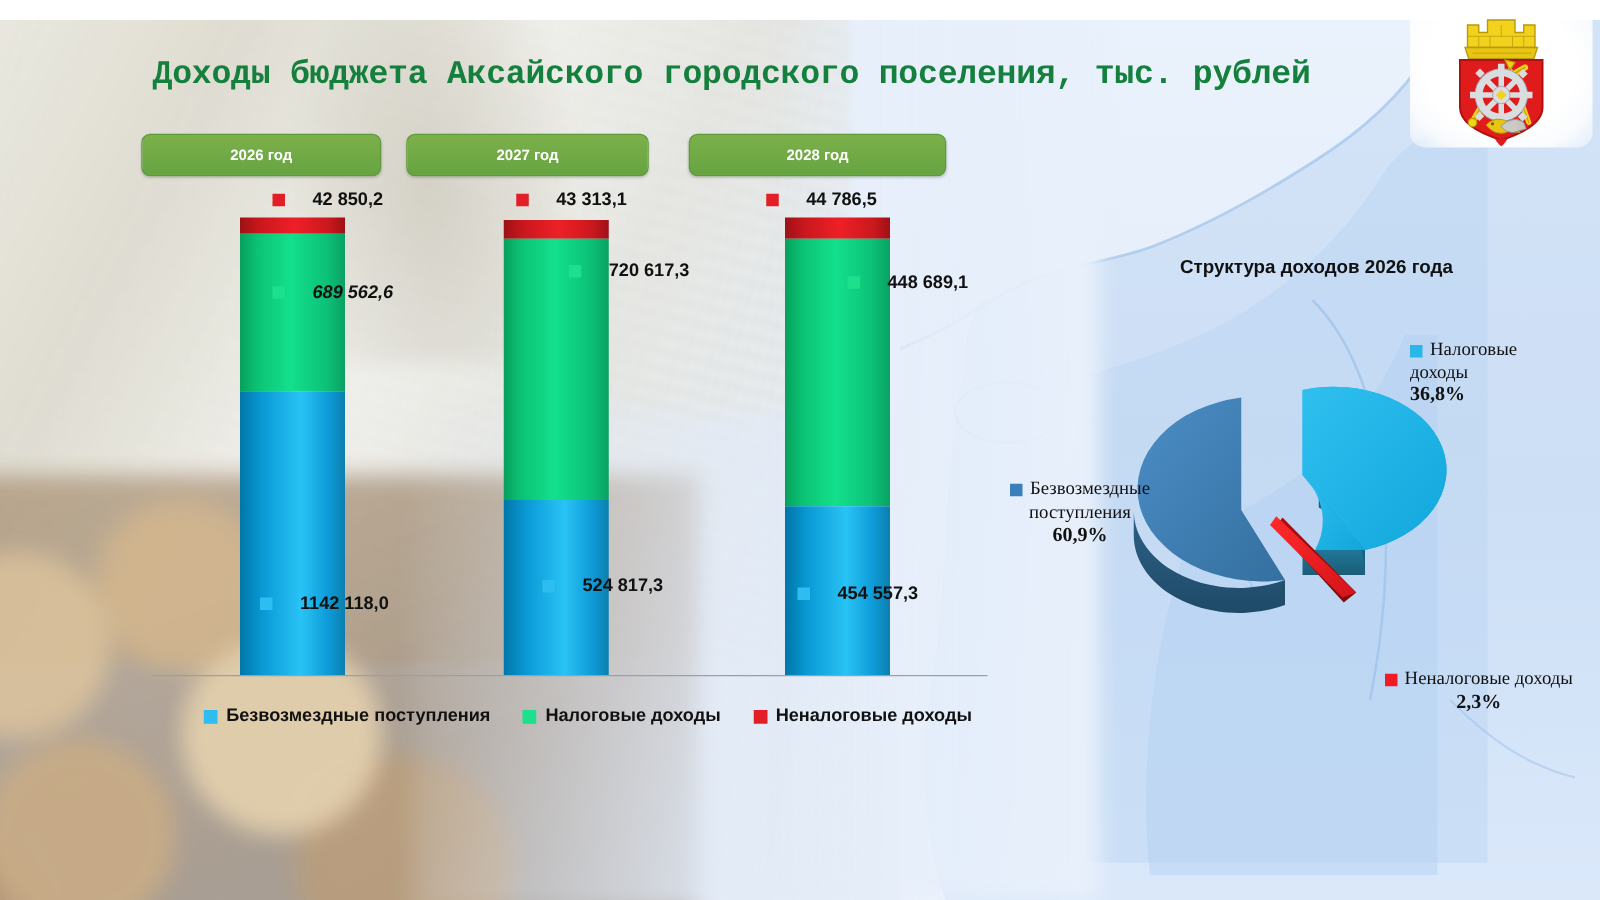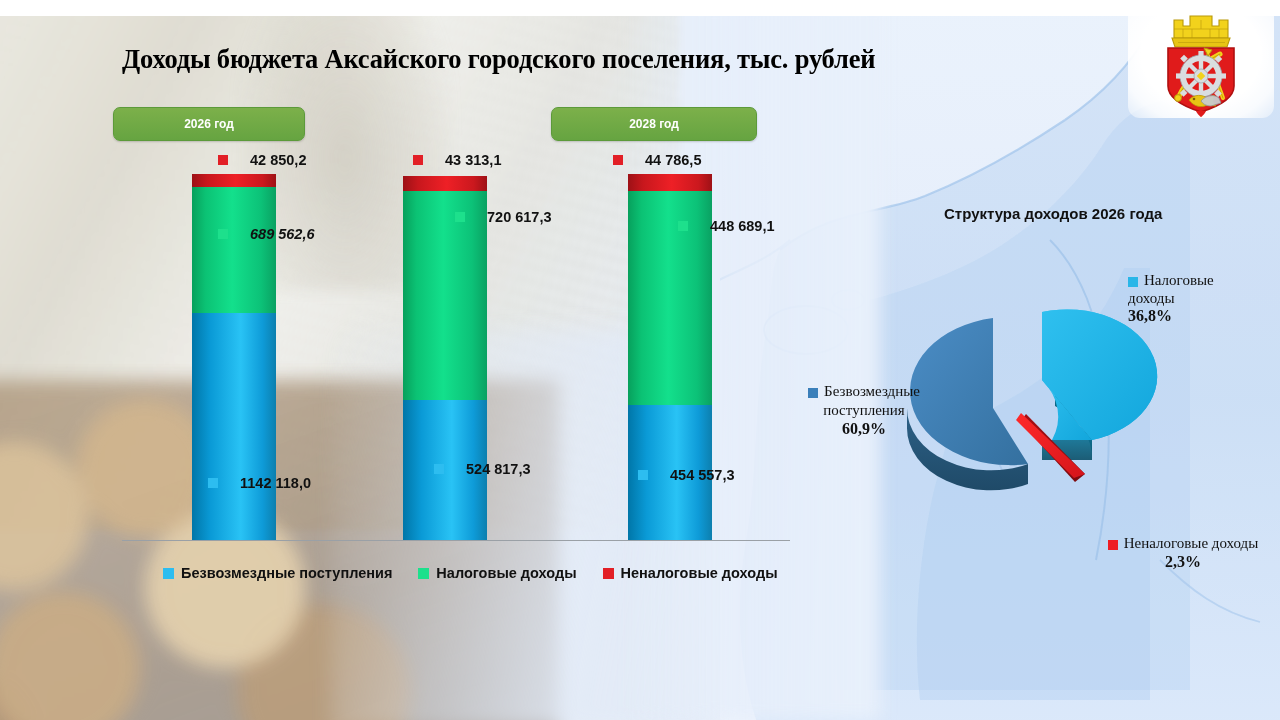--- a/index.html
+++ b/index.html
@@ -61,22 +61,22 @@
   
   .emblem-card{
     position:absolute;left:1128px;top:2px;width:146px;height:116px;
     background:radial-gradient(ellipse at 50% 45%, #ffffff 0%, #ffffff 58%, rgba(255,255,255,.86) 78%, rgba(255,255,255,.35) 100%);
     border-radius:12px;
   }
 
   
   .title{
     position:absolute;left:122px;top:44px;width:980px;
-    font-size:26.5px;font-weight:bold;color:#000000;letter-spacing:-.2px;
-    font-family:Liberation Serif, serif;
+    font-size:26.5px;font-weight:bold;color:#15803d;letter-spacing:-.2px;
+    font-family:Liberation Mono, monospace;
   }
 
   
   .year-btn{
     position:absolute;height:32px;border-radius:7px;
     background:linear-gradient(180deg,#7ab košt 0%,#6aa744 100%);
     background:linear-gradient(180deg,#7cb04a 0%,#66a441 100%);
     border:1px solid #5c9a3a;
     color:#ffffff;font-weight:bold;font-size:12px;
     display:flex;align-items:center;justify-content:center;
@@ -221,20 +221,21 @@
         <circle cx="-7" cy="-1" r="1.3" fill="#7a5e00"></circle>
         <path d="M0,1 C5,-5 13,-6 18,-2 L20,3 L10,6 C5,6 2,4 0,1 Z" fill="#c8ccce" stroke="#8e9598" stroke-width=".8" opacity=".95"></path>
       </g>
       <path d="M68,109 C70,113 73,115 73,115 C73,115 76,113 78,109 Z" fill="#e01b1b"></path>
     </svg>
   </div>
 
   <div class="title">Доходы бюджета Аксайского городского поселения, тыс. рублей</div>
 
   <div class="year-btn" id="yb0">2026 год</div>
+  <div class="year-btn" id="yb1">2027 год</div>
   <div class="year-btn" id="yb2">2028 год</div>
 
   <div class="axis-line"></div>
 
   <div class="bar" style="left:192px;top:174px;height:366px;">
     <div class="seg seg-red" style="top:0px;height:13px;"></div>
     <div class="seg seg-green" style="top:13px;height:126px;"></div>
     <div class="seg seg-blue" style="top:139px;height:227px;"></div>
   </div>
   <div class="dlabel" style="left:218px;top:152px;">

